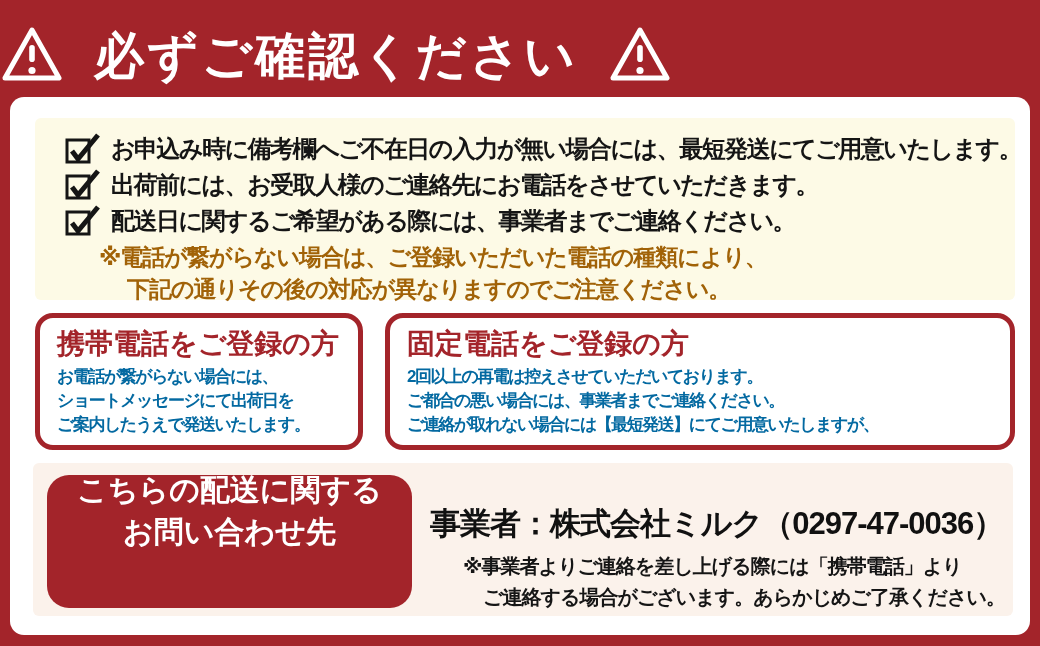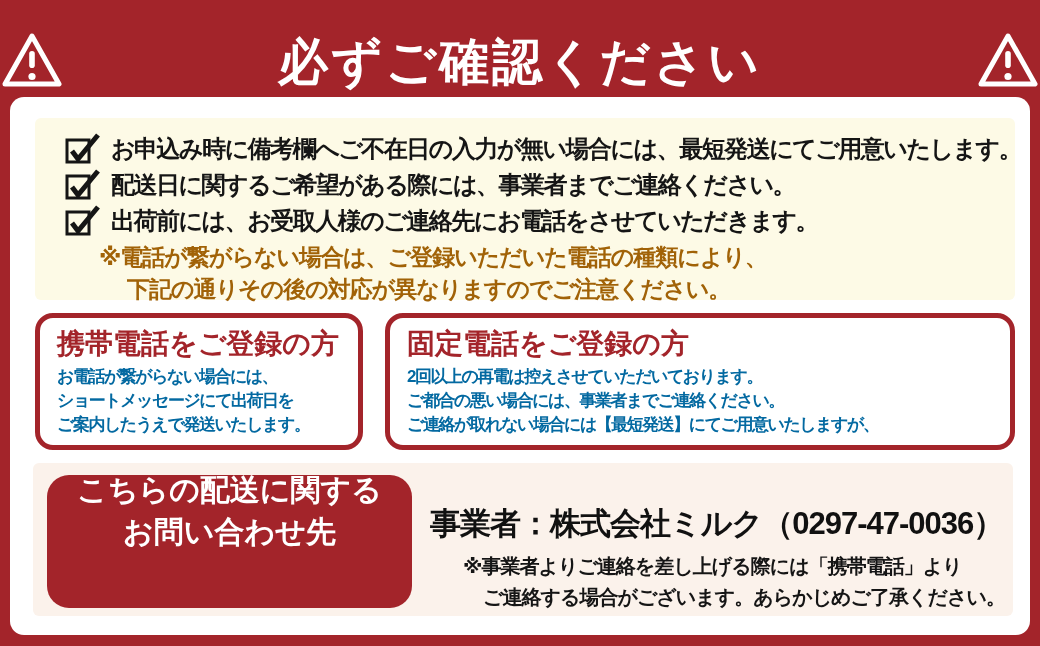--- a/index.html
+++ b/index.html
@@ -5,22 +5,22 @@
   html,body{margin:0;padding:0;background:#6e6e6e;}
   .canvas{
     position:relative;
     width:1040px;height:646px;
     background:#A3242A;
     font-family:"Liberation Sans","DejaVu Sans",sans-serif;
     overflow:hidden;
     margin:0 auto;
   }
   .header{
-    position:absolute;left:0;top:14px;width:1040px;height:97px;
-    display:flex;align-items:center;justify-content:space-between;gap:30px;
+    position:absolute;left:0;top:8px;width:1040px;height:97px;
+    display:flex;align-items:center;justify-content:flex-start;gap:30px;
   }
   .header-title{
     color:#ffffff;font-size:50px;font-weight:bold;letter-spacing:3px;
     white-space:nowrap;
   }
   .warn-icon{display:block;}
   .panel{
     position:absolute;left:10px;top:97px;width:1020px;height:538px;
     background:#ffffff;border-radius:14px;
   }
@@ -127,31 +127,31 @@
         <span class="txt">お申込み時に備考欄へご不在日の入力が無い場合には、最短発送にてご用意いたします。</span>
       </div>
 
       <div class="check-row">
         <span class="checkbox-icon">
           <svg width="36" height="31" viewBox="0 0 36 31">
             <rect x="2" y="7" width="22" height="22" fill="none" stroke="#151515" stroke-width="3"></rect>
             <path d="M7 18 L13 26 L33 2" fill="none" stroke="#151515" stroke-width="5"></path>
           </svg>
         </span>
-        <span class="txt">配送日に関するご希望がある際には、事業者までご連絡ください。</span>
+        <span class="txt">出荷前には、お受取人様のご連絡先にお電話をさせていただきます。</span>
       </div>
 
       <div class="check-row">
         <span class="checkbox-icon">
           <svg width="36" height="31" viewBox="0 0 36 31">
             <rect x="2" y="7" width="22" height="22" fill="none" stroke="#151515" stroke-width="3"></rect>
             <path d="M7 18 L13 26 L33 2" fill="none" stroke="#151515" stroke-width="5"></path>
           </svg>
         </span>
-        <span class="txt">出荷前には、お受取人様のご連絡先にお電話をさせていただきます。</span>
+        <span class="txt">配送日に関するご希望がある際には、事業者までご連絡ください。</span>
       </div>
 
       <div class="note-row note-indent-1">
         <span class="txt">※電話が繋がらない場合は、ご登録いただいた電話の種類により、</span>
       </div>
       <div class="note-row note-indent-2">
         <span class="txt">下記の通りその後の対応が異なりますのでご注意ください。</span>
       </div>
     </div>
 

